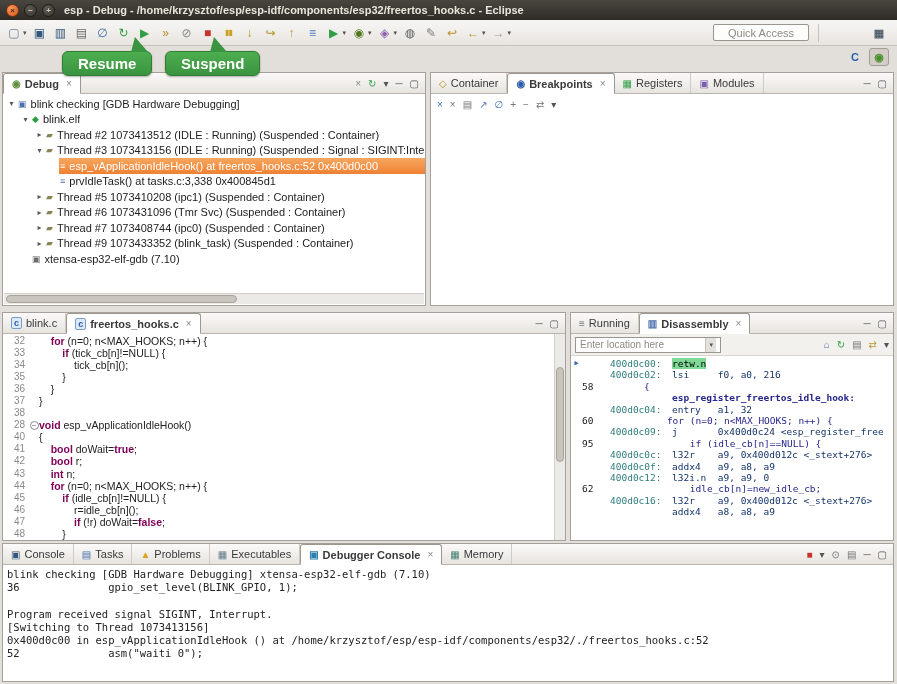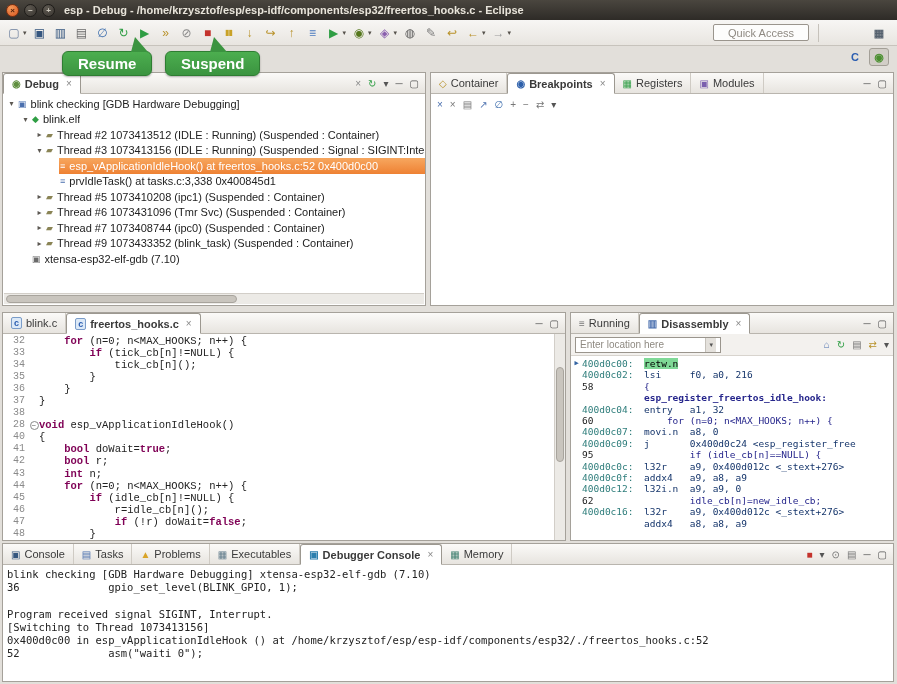--- a/index.html
+++ b/index.html
@@ -73,41 +73,41 @@
   .tfill{display:flex;align-items:center;gap:4px;flex:1;height:100%;min-width:0;padding-left:1px;}
   .ticon{font-size:9px;flex:none;}
   .tlabeltxt{overflow:hidden;white-space:nowrap;}
   .trow.sel .tfill{background:linear-gradient(#f7a75f,#ee8133);color:#fff;}
   .hscroll{position:absolute;left:1px;right:1px;bottom:1px;height:11px;background:#eceae6;
     border-top:1px solid #d2cec8;}
   .hscroll .thumb{margin:1px 2px;width:55%;height:8px;background:#c9c5be;border:1px solid #a8a49d;border-radius:4px;}
   
   .edbody{display:flex;height:206px;}
   .edlines{flex:1;overflow:hidden;padding-top:1px;}
-  .cline{display:flex;font-family:Liberation Mono, monospace;font-size:10.5px;line-height:12.05px;align-items:center;}
+  .cline{display:flex;font-family:Liberation Sans, sans-serif;font-size:10.5px;line-height:12.05px;align-items:center;}
   .lnum{width:26px;text-align:right;color:#8a8a8a;padding-right:4px;flex:none;font-size:10px;}
   .lfold{width:10px;flex:none;display:flex;align-items:center;justify-content:center;}
   .folddot{width:9px;height:9px;border:1px solid #8a8a8a;border-radius:50%;color:#666;
     font-size:8px;line-height:7px;text-align:center;background:#fff;}
   .ctext{white-space:pre;}
   .kw{color:#7f0055;font-weight:bold;}
   .vscroll{width:11px;background:#eceae6;border-left:1px solid #d2cec8;position:relative;flex:none;}
   .vscroll .thumb{position:absolute;left:1px;right:1px;top:16%;height:46%;background:#c9c5be;
     border:1px solid #a8a49d;border-radius:4px;}
   
   .locrow{height:22px;display:flex;align-items:center;gap:4px;padding:0 4px;
     background:#f3f1ee;border-bottom:1px solid #d8d4ce;}
   .combo{width:146px;height:16px;border:1px solid #9a958d;background:#fff;color:#8f8a82;
     font-size:10px;display:flex;align-items:center;padding:0 4px;gap:4px;}
   .combo .arr{margin-left:auto;font-size:7px;color:#555;background:#e4e1dc;border-left:1px solid #c5c1ba;
     align-self:stretch;display:flex;align-items:center;padding:0 3px;}
   .dlines{padding-top:2px;overflow:hidden;height:184px;}
   .drow{display:flex;font-family:"DejaVu Sans Mono", monospace;font-size:9.5px;line-height:11.4px;white-space:pre;}
   .dgut{width:11px;flex:none;color:#3465a4;font-size:7px;text-align:center;}
-  .daddr{width:62px;flex:none;color:#2e7d7b;}
+  .daddr{width:62px;flex:none;color:#2e7d7b;margin-left:28px;}
   .dsrcnum{width:62px;flex:none;color:#222;}
   .dinsn{color:#15356b;}
   .dinsn.dcur{background:#7fd896;color:#000;}
   .dsrc{color:#26268c;}
   .dlabel{color:#26268c;font-weight:bold;}
   
   .conout{padding:3px 4px;}
   .conline{font-family:"DejaVu Sans Mono", monospace;font-size:10.5px;line-height:13.2px;white-space:pre;}
 </style>
 </head>
@@ -515,21 +515,20 @@
         <span class="vicon" style="color: rgb(85, 85, 85);">▾</span>
       </div>
   </div>
   <div class="dlines">
       <div class="drow"><span class="dgut">▶</span><span class="daddr">400d0c00:</span><span class="dinsn dcur">retw.n</span></div>
       <div class="drow"><span class="dgut"></span><span class="daddr">400d0c02:</span><span class="dinsn">lsi     f0, a0, 216</span></div>
       <div class="drow"><span class="dgut"></span><span class="dsrcnum">58</span><span class="dsrc">{</span></div>
       <div class="drow"><span class="dgut"></span><span class="daddr"></span><span class="dlabel">esp_register_freertos_idle_hook:</span></div>
       <div class="drow"><span class="dgut"></span><span class="daddr">400d0c04:</span><span class="dinsn">entry   a1, 32</span></div>
       <div class="drow"><span class="dgut"></span><span class="dsrcnum">60</span><span class="dsrc">    for (n=0; n&lt;MAX_HOOKS; n++) {</span></div>
-      <div class="drow"><span class="dgut"></span><span class="daddr">400d0c07:</span><span class="dinsn">movi.n  a8, 0</span></div>
       <div class="drow"><span class="dgut"></span><span class="daddr">400d0c09:</span><span class="dinsn">j       0x400d0c24 &lt;esp_register_free</span></div>
       <div class="drow"><span class="dgut"></span><span class="dsrcnum">95</span><span class="dsrc">        if (idle_cb[n]==NULL) {</span></div>
       <div class="drow"><span class="dgut"></span><span class="daddr">400d0c0c:</span><span class="dinsn">l32r    a9, 0x400d012c &lt;_stext+276&gt;</span></div>
       <div class="drow"><span class="dgut"></span><span class="daddr">400d0c0f:</span><span class="dinsn">addx4   a9, a8, a9</span></div>
       <div class="drow"><span class="dgut"></span><span class="daddr">400d0c12:</span><span class="dinsn">l32i.n  a9, a9, 0</span></div>
       <div class="drow"><span class="dgut"></span><span class="dsrcnum">62</span><span class="dsrc">        idle_cb[n]=new_idle_cb;</span></div>
       <div class="drow"><span class="dgut"></span><span class="daddr">400d0c16:</span><span class="dinsn">l32r    a9, 0x400d012c &lt;_stext+276&gt;</span></div>
       <div class="drow"><span class="dgut"></span><span class="daddr"></span><span class="dinsn">addx4   a8, a8, a9</span></div>
     </div>
 </div>

